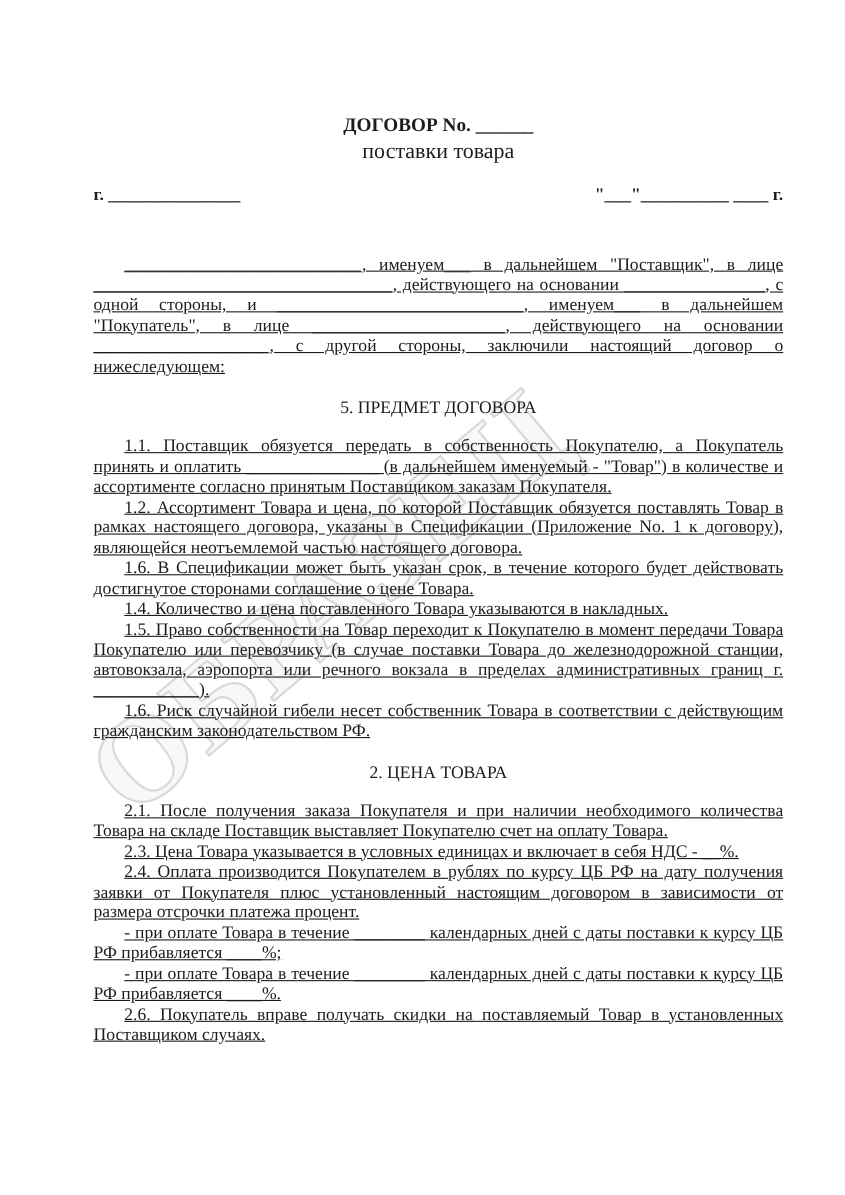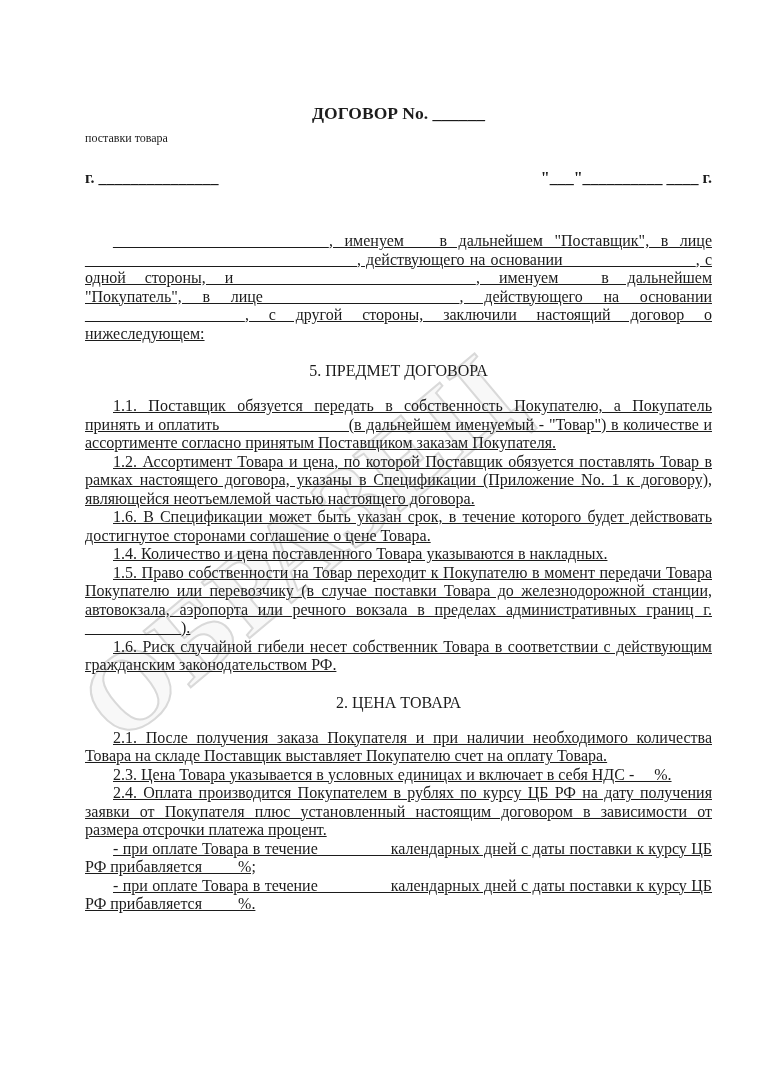--- a/index.html
+++ b/index.html
@@ -43,21 +43,22 @@
     margin-top: 37px;
   }
   .doc-title {
     text-align: center;
     font-size: 17.5px;
     font-weight: bold;
     line-height: 20px;
     margin: 0;
   }
   .doc-subtitle {
-    font-size: 12px;
+    text-align: center;
+    font-size: 20px;
     line-height: 19px;
     margin: 6px 0 0 0;
   }
   .place-date {
     display: flex;
     justify-content: space-between;
     align-items: baseline;
     font-size: 16px;
     line-height: 19px;
     margin-top: 20px;
@@ -117,17 +118,18 @@
     </div>
 
     <div>
       <p class="section-heading">2. ЦЕНА ТОВАРА</p>
       <div>
           <p class="para">2.1. После получения заказа Покупателя и при наличии необходимого количества Товара на складе Поставщик выставляет Покупателю счет на оплату Товара.</p>
           <p class="para">2.3. Цена Товара указывается в условных единицах и включает в себя НДС - __%.</p>
           <p class="para">2.4. Оплата производится Покупателем в рублях по курсу ЦБ РФ на дату получения заявки от Покупателя плюс установленный настоящим договором в зависимости от размера отсрочки платежа процент.</p>
           <p class="para">- при оплате Товара в течение ________ календарных дней с даты поставки к курсу ЦБ РФ прибавляется ____%;</p>
           <p class="para">- при оплате Товара в течение ________ календарных дней с даты поставки к курсу ЦБ РФ прибавляется ____%.</p>
+          <p class="para">2.6. Покупатель вправе получать скидки на поставляемый Товар в установленных Поставщиком случаях.</p>
         </div>
     </div>
 
   </div>
 </div>
 
 </body></html>

